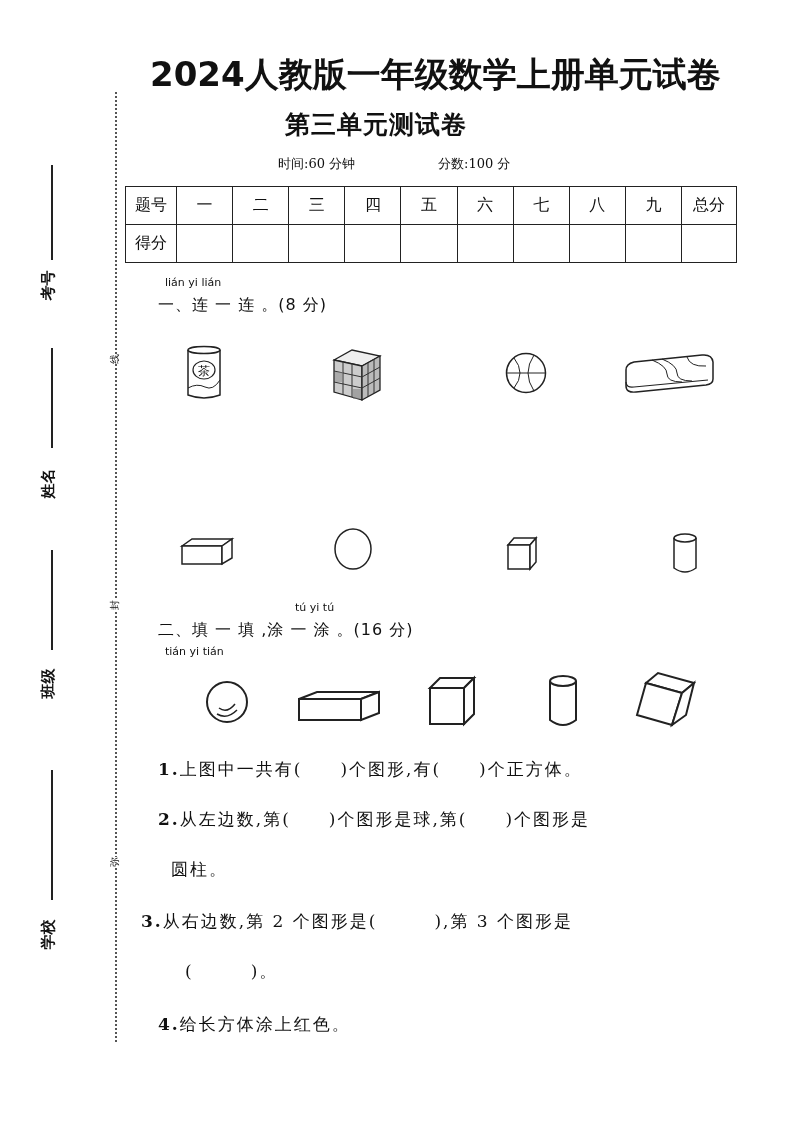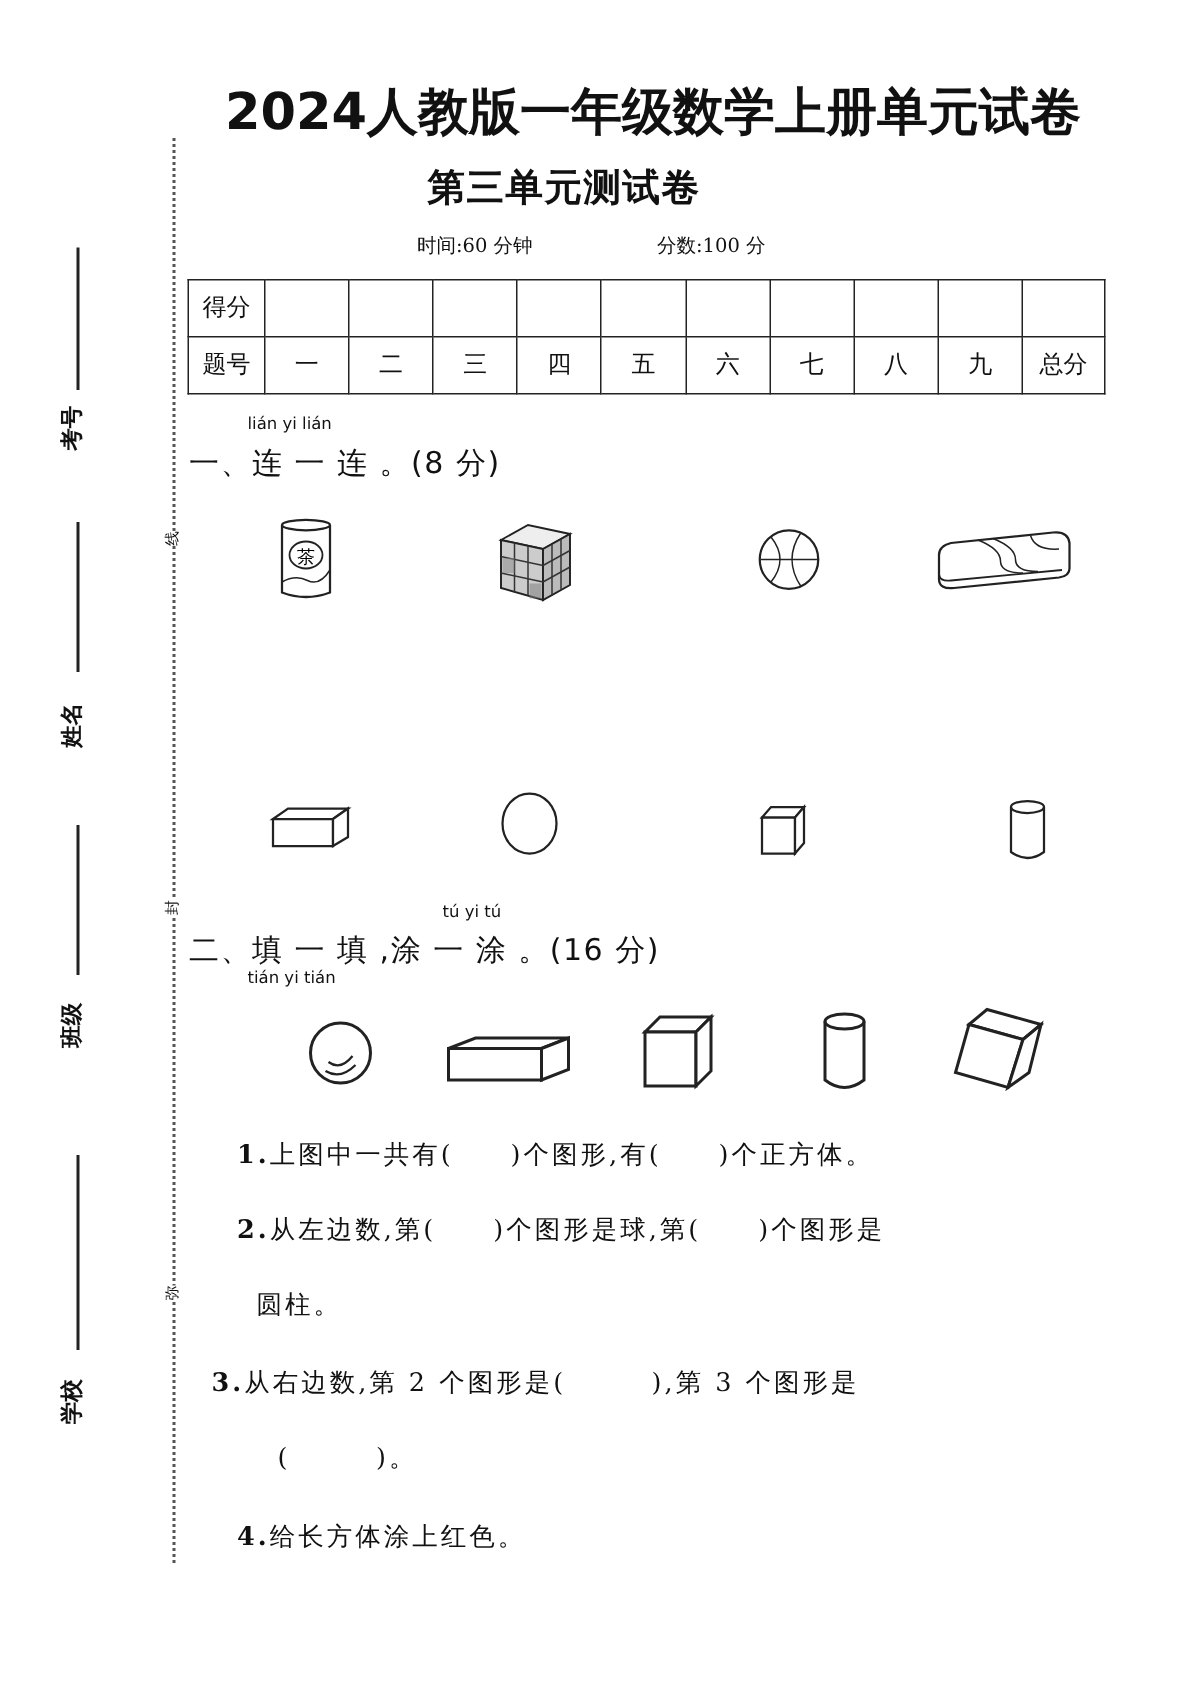--- a/index.html
+++ b/index.html
@@ -8,60 +8,60 @@
   .main-title{left:150px;top:52px;width:580px;font-family:"DejaVu Sans","Liberation Sans",sans-serif;font-weight:bold;font-size:34px;letter-spacing:0px;white-space:nowrap;}
   .sub-title{left:285px;top:108px;font-size:25px;font-weight:bold;letter-spacing:1px;white-space:nowrap;}
   .meta{top:155px;font-size:13px;white-space:nowrap;}
   table.score{position:absolute;left:125px;top:186px;width:612px;border-collapse:collapse;font-family:"DejaVu Sans","Liberation Sans",sans-serif;font-size:16px;}
   table.score td{border:1.5px solid #222;height:37px;text-align:center;padding:0;}
   .side-label{font-family:"DejaVu Sans","Liberation Sans",sans-serif;font-size:15px;font-weight:bold;transform:rotate(-90deg);transform-origin:center;white-space:nowrap;}
   .side-line{width:1.5px;background:#222;}
   .dotline{left:115px;top:92px;width:0;height:950px;border-left:2px dotted #555;}
   .seal-char{font-size:10px;background:#fff;transform:rotate(-90deg);}
   .pinyin{font-family:"DejaVu Sans","Liberation Sans",sans-serif;font-size:11px;white-space:nowrap;}
-  .sec-title{font-family:"DejaVu Sans","Liberation Sans",sans-serif;font-size:20px;white-space:nowrap;letter-spacing:1px;}
+  .sec-title{font-family:"DejaVu Sans","Liberation Sans",sans-serif;font-size:16px;white-space:nowrap;letter-spacing:1px;margin-left:32px;}
   .q{font-size:17px;white-space:nowrap;letter-spacing:2px;}
   .q b{font-weight:bold;}
   svg{overflow:visible;}
 </style>
 </head>
 <body>
 
 <div class="abs main-title">2024人教版一年级数学上册单元试卷</div>
 <div class="abs sub-title">第三单元测试卷</div>
 <div class="abs meta" style="left:278px;">时间:60 分钟</div>
 <div class="abs meta" style="left:438px;">分数:100 分</div>
 
 <table class="score">
   <tbody>
       <tr>
+    <td style="width:50px">题号</td>
+    <td>一</td>
+    <td>二</td>
+    <td>三</td>
+    <td>四</td>
+    <td>五</td>
+    <td>六</td>
+    <td>七</td>
+    <td>八</td>
+    <td>九</td>
+    <td style="width:54px">总分</td>
+  </tr>
+  <tr>
     <td>得分</td>
     <td></td>
     <td></td>
     <td></td>
     <td></td>
     <td></td>
     <td></td>
     <td></td>
     <td></td>
     <td></td>
     <td></td>
-  </tr>
-  <tr>
-    <td style="width:50px">题号</td>
-    <td>一</td>
-    <td>二</td>
-    <td>三</td>
-    <td>四</td>
-    <td>五</td>
-    <td>六</td>
-    <td>七</td>
-    <td>八</td>
-    <td>九</td>
-    <td style="width:54px">总分</td>
   </tr>
 </tbody>
   </table>
 
 <div class="abs side-line" style="left:51px;top:165px;height:95px;"></div>
 <div class="abs side-label" style="left:33px;top:276px;">考号</div>
 <div class="abs side-line" style="left:51px;top:348px;height:100px;"></div>
 <div class="abs side-label" style="left:33px;top:474px;">姓名</div>
 <div class="abs side-line" style="left:51px;top:550px;height:100px;"></div>
 <div class="abs side-label" style="left:33px;top:674px;">班级</div>

